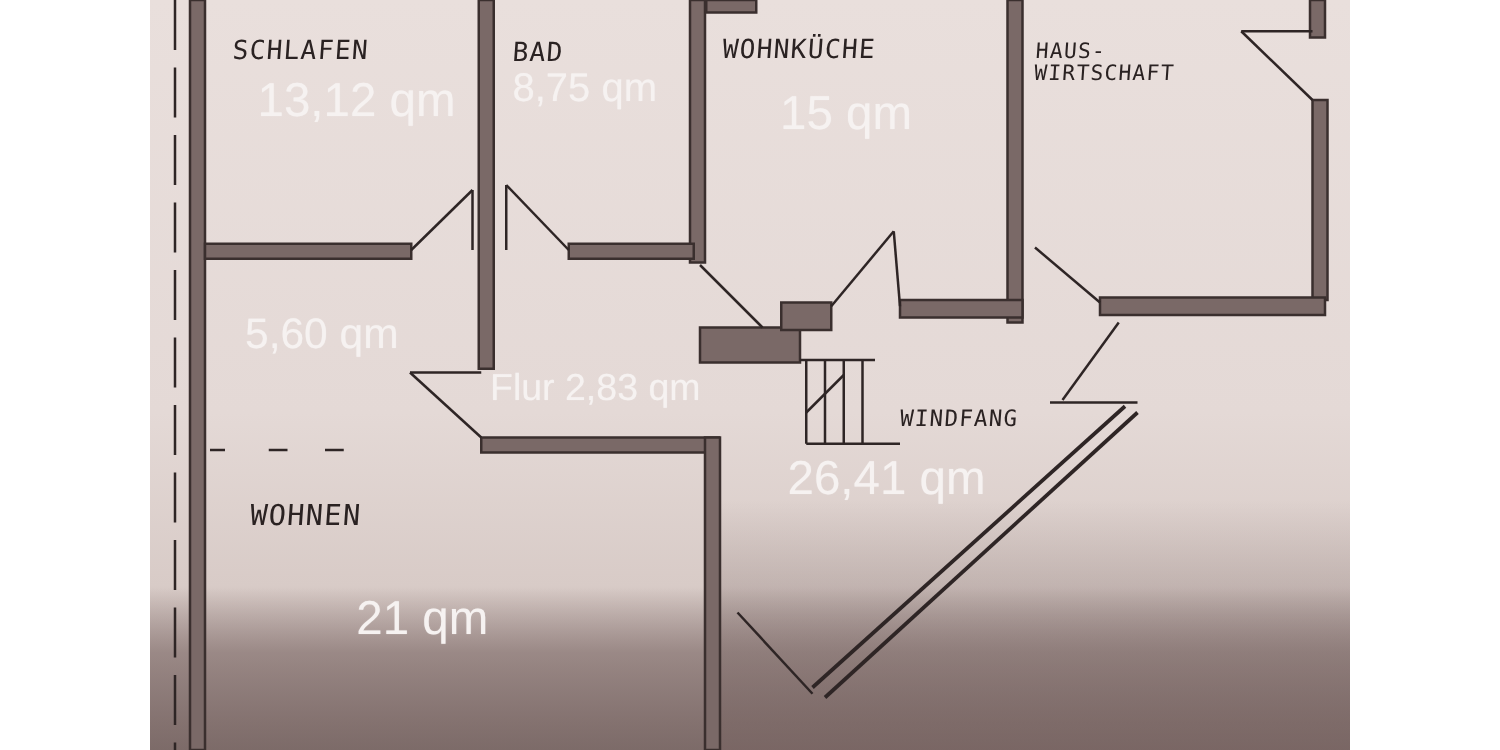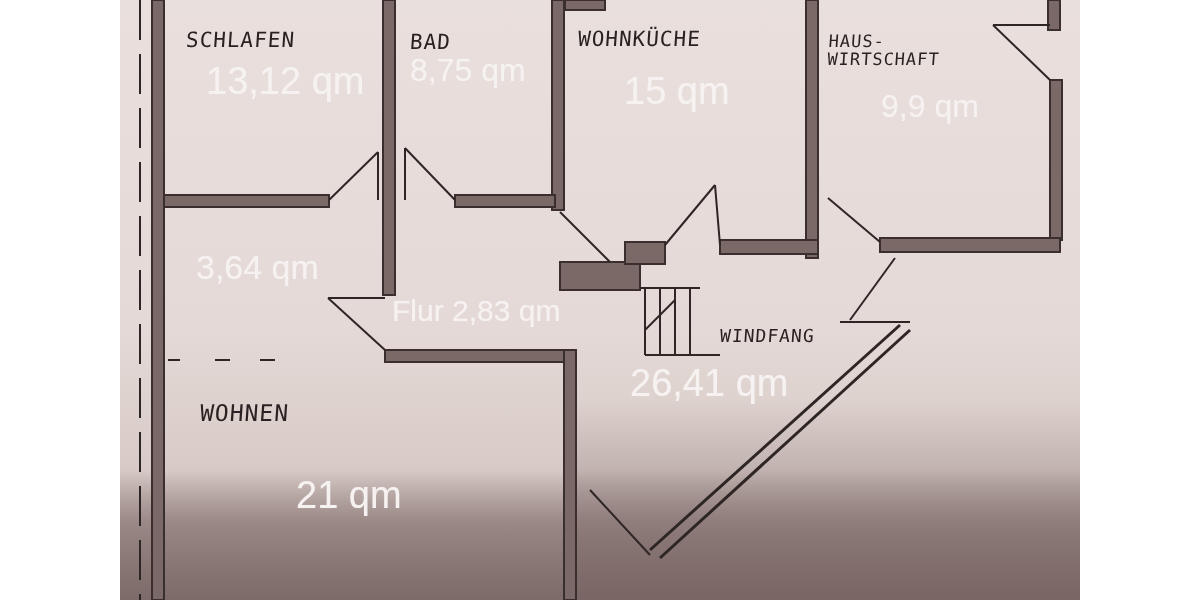--- a/index.html
+++ b/index.html
@@ -100,18 +100,17 @@
   <div class="hand" style="left:708px;top:32px;font-size:17px;line-height:18px;">
     <div>HAUS-</div>
     <div>WIRTSCHAFT</div>
   </div>
   <div class="hand" style="left:600px;top:325px;font-size:18px;">WINDFANG</div>
   <div class="hand" style="left:80px;top:400px;font-size:23px;">WOHNEN</div>
 
   <div class="area" style="left:86px;top:60px;">13,12 qm</div>
   <div class="area" style="left:290px;top:52px;font-size:32px;">8,75 qm</div>
   <div class="area" style="left:504px;top:70px;">15 qm</div>
-  <div class="area" style="left:761px;top:88px;font-size:32px;">9,9 qm</div>
-  <div class="area" style="left:76px;top:248px;font-size:34px;">3,64 qm</div>
+  <div class="area" style="left:76px;top:248px;font-size:34px;">5,60 qm</div>
   <div class="area" style="left:272px;top:294px;font-size:30px;">Flur 2,83 qm</div>
   <div class="area" style="left:510px;top:362px;">26,41 qm</div>
-  <div class="area" style="left:176px;top:474px;text-align:right;">21 qm</div>
+  <div class="area" style="left:165px;top:474px;text-align:right;">21 qm</div>
 </div>
 
 </body></html>

